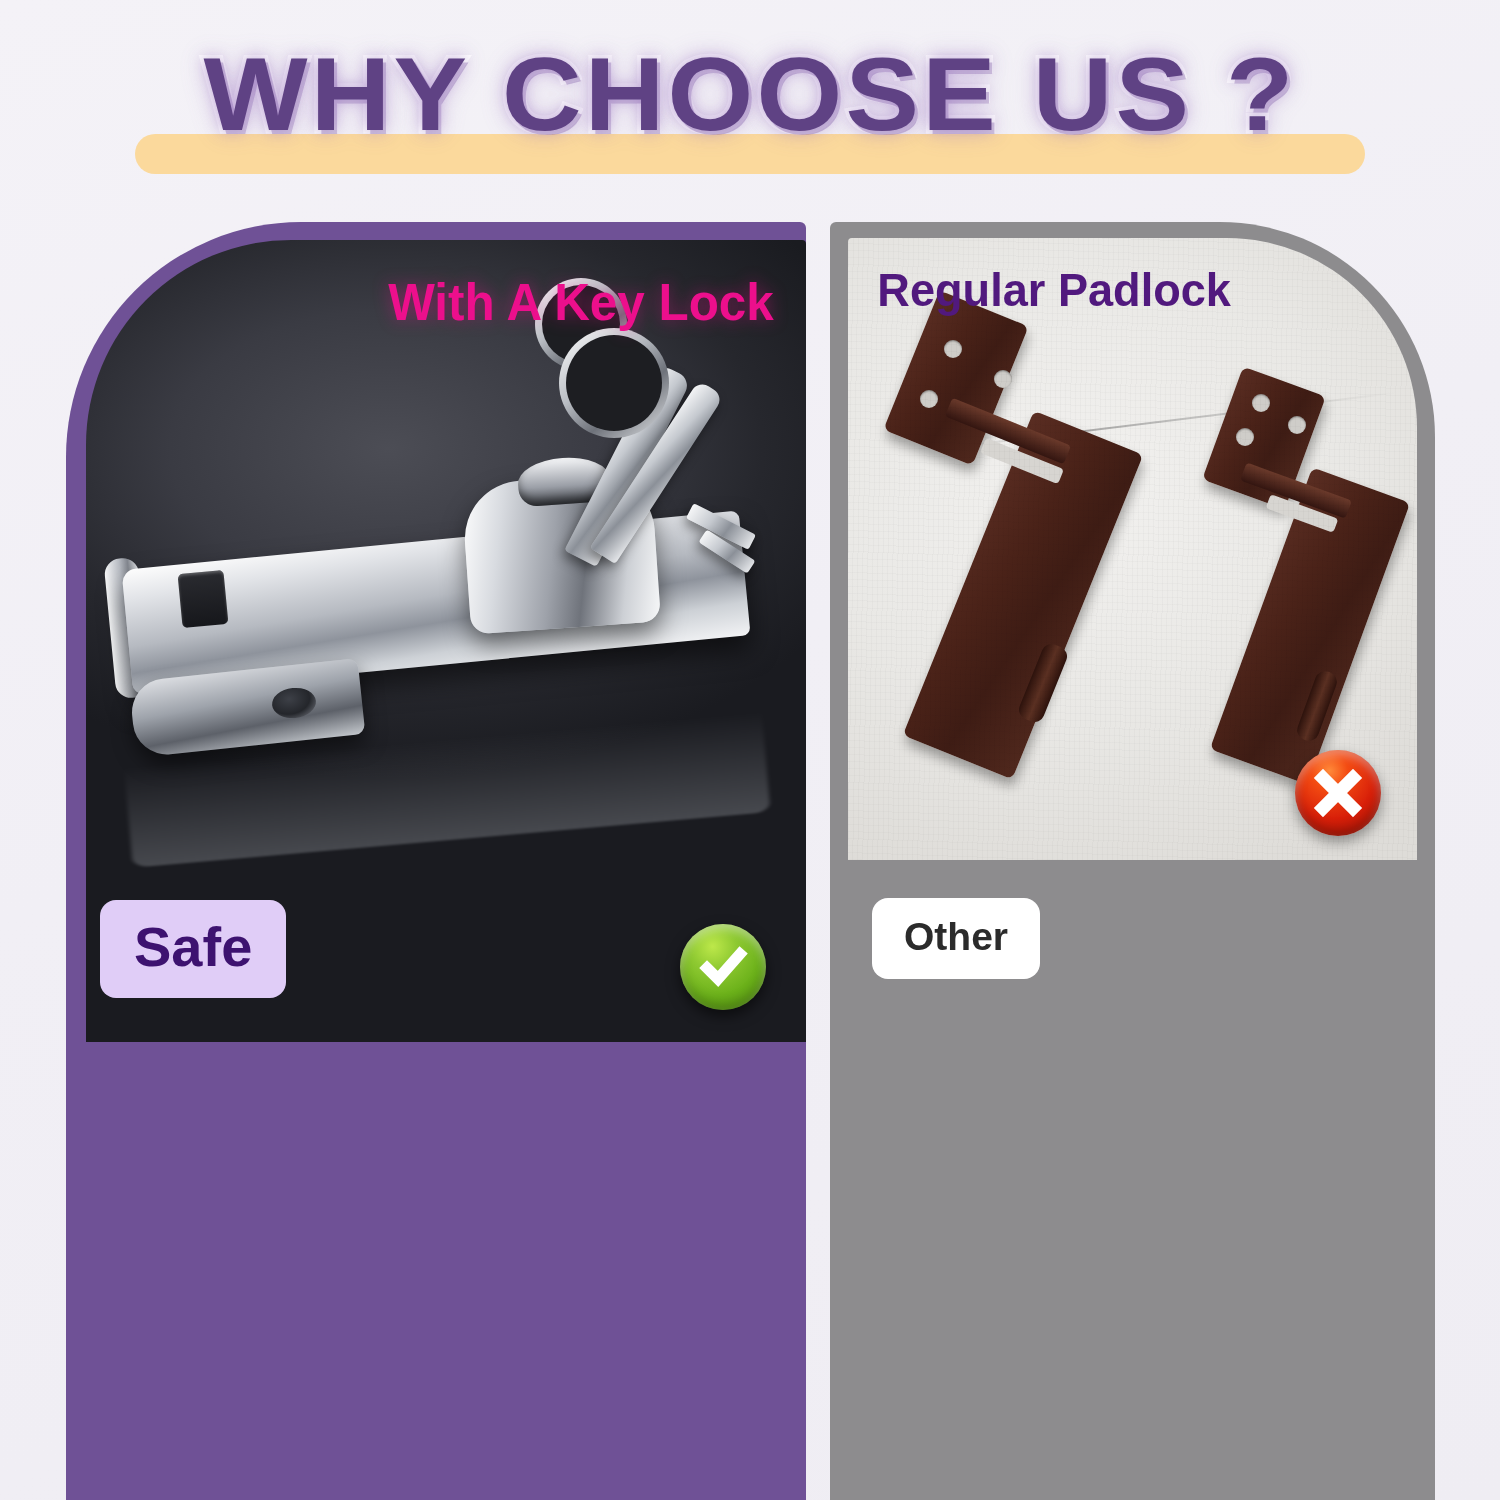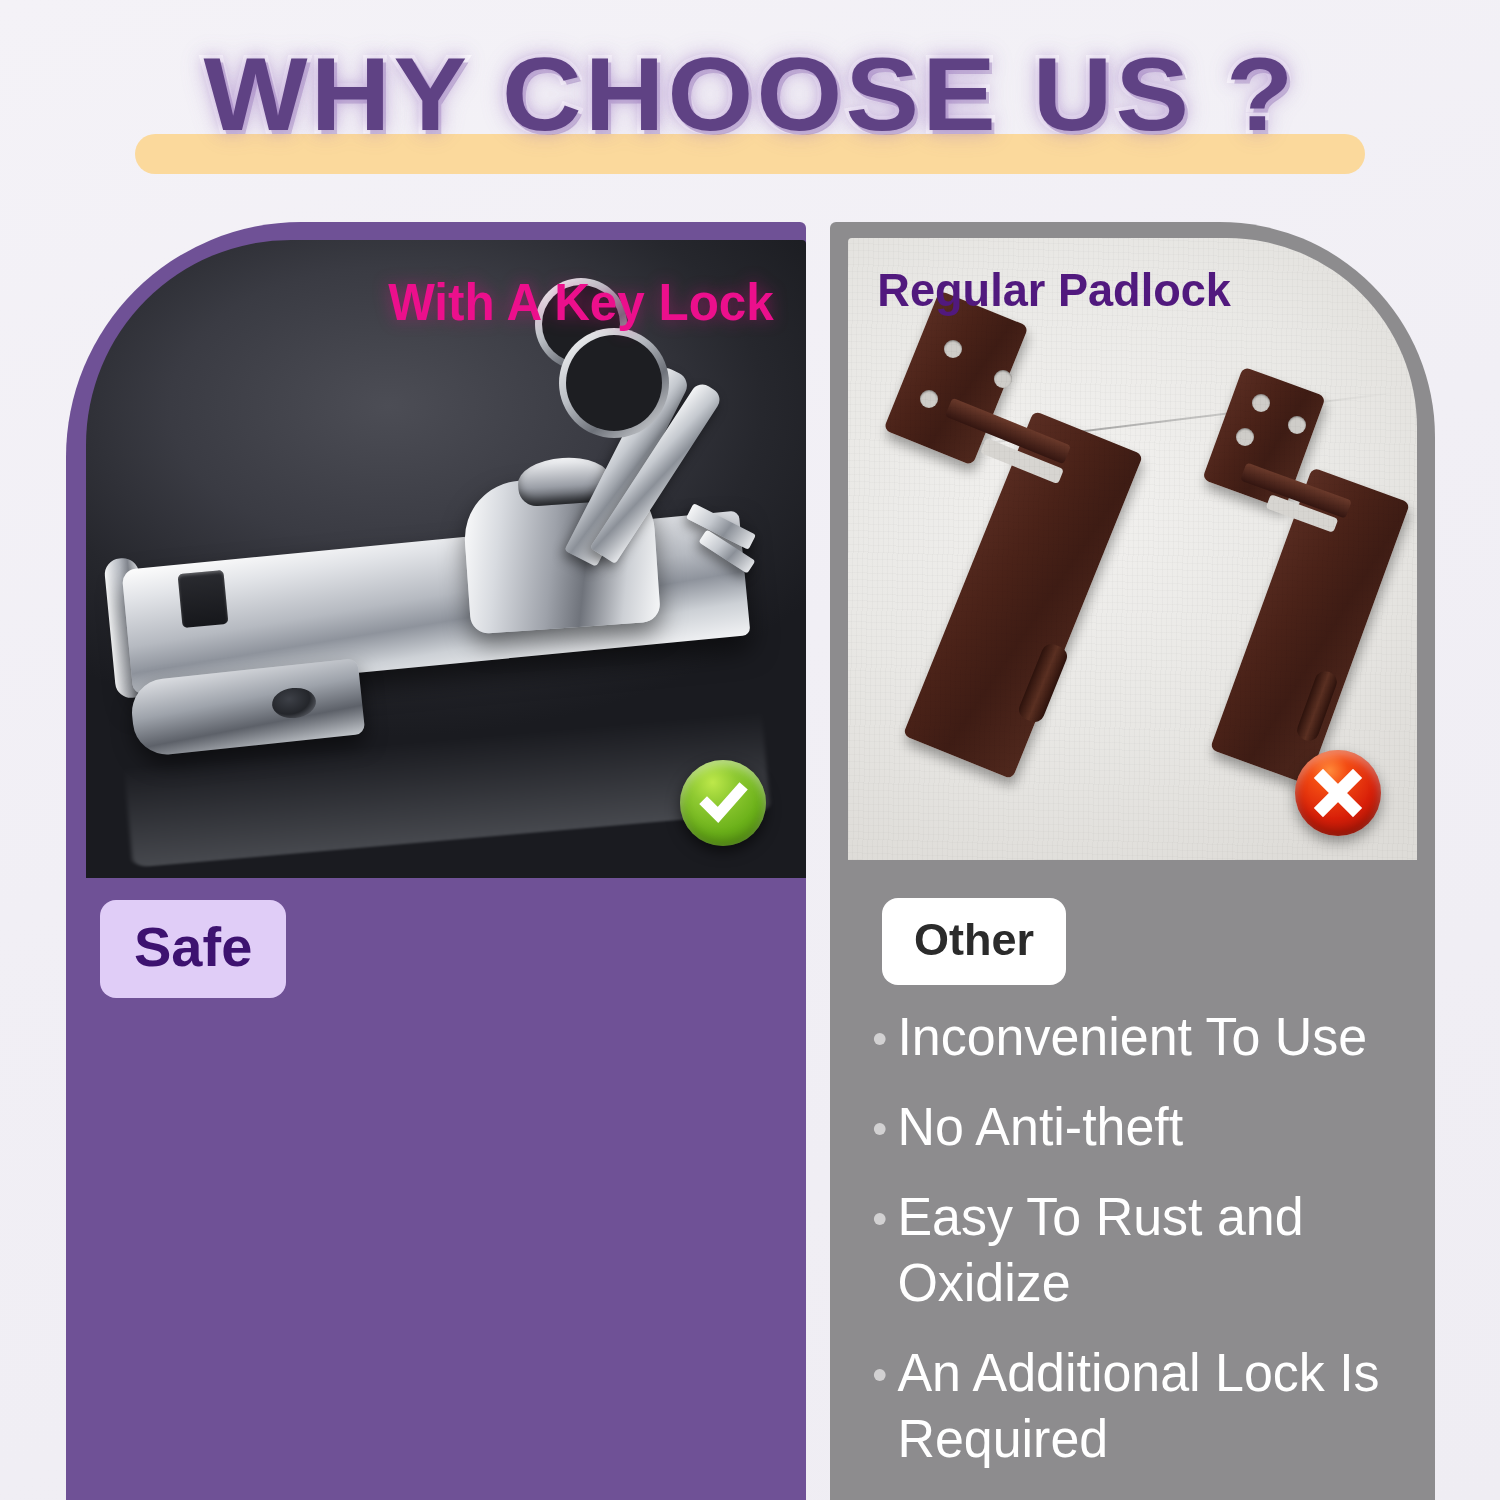--- a/index.html
+++ b/index.html
@@ -78,21 +78,21 @@
 
   
   .photo {
     position: absolute;
     overflow: hidden;
   }
   .photo-ours {
     left: 20px;
     top: 18px;
     width: 720px;
-    height: 638px;
+    height: 802px;
     border-top-left-radius: 205px;
     border-top-right-radius: 4px;
     background:
       radial-gradient(ellipse 520px 330px at 42% 26%, #4c4d55 0%, #3a3b43 42%, #26272d 72%, #1a1b20 100%);
   }
   .photo-other {
     left: 18px;
     top: 16px;
     width: 569px;
     height: 622px;
@@ -309,26 +309,26 @@
   }
   .pill-ours {
     left: 34px;
     top: 678px;
     padding: 19px 34px 23px 34px;
     background: #e0cdf7;
     color: #3d1270;
     font-size: 56px;
   }
   .pill-other {
-    left: 52px;
+    left: 42px;
     top: 676px;
     padding: 19px 32px 23px 32px;
     background: #ffffff;
     color: #2b2b2b;
-    font-size: 45px;
+    font-size: 39px;
   }
 
   .bullets {
     position: absolute;
     list-style: none;
     margin: 0;
     padding: 0;
   }
   .bullets-ours {
     left: 28px;
@@ -472,31 +472,13 @@
 
     <div class="badge-circle badge-x">
       <svg width="54" height="54" viewBox="0 0 54 54" aria-hidden="true">
         <path d="M12 12 L42 42 M42 12 L12 42" fill="none" stroke="#ffffff" stroke-width="13" stroke-linecap="square"></path>
       </svg>
     </div>
   </div>
 
   <div class="pill pill-other">Other</div>
 
-  <ul class="bullets bullets-other">
-    <li class="bullet">
-      <span class="dot"></span>
-      <span class="txt">Inconvenient To Use</span>
-    </li>
-    <li class="bullet">
-      <span class="dot"></span>
-      <span class="txt">No Anti-theft</span>
-    </li>
-    <li class="bullet">
-      <span class="dot"></span>
-      <span class="txt">Easy To Rust and Oxidize</span>
-    </li>
-    <li class="bullet">
-      <span class="dot"></span>
-      <span class="txt">An Additional Lock Is Required</span>
-    </li>
-  </ul>
 </div>
 
 </body></html>

